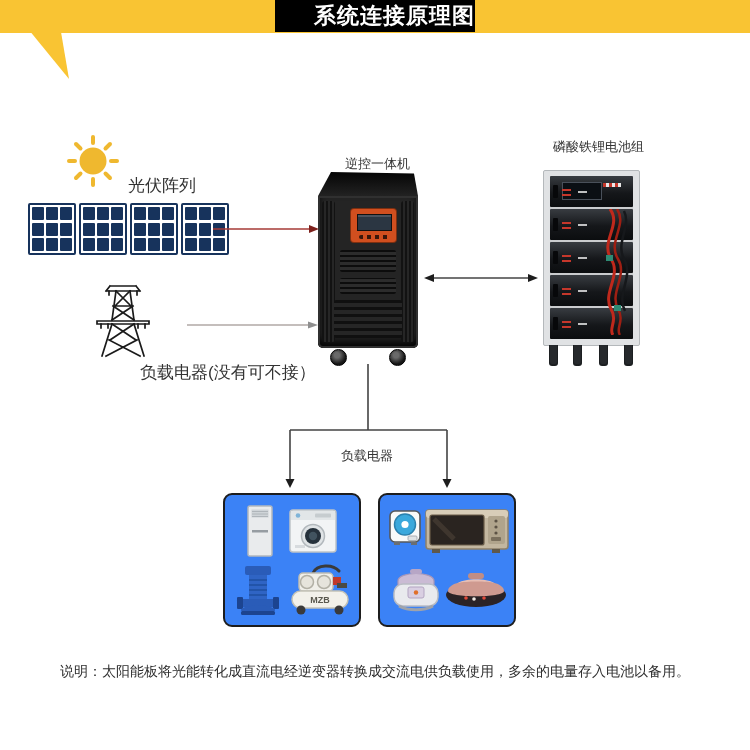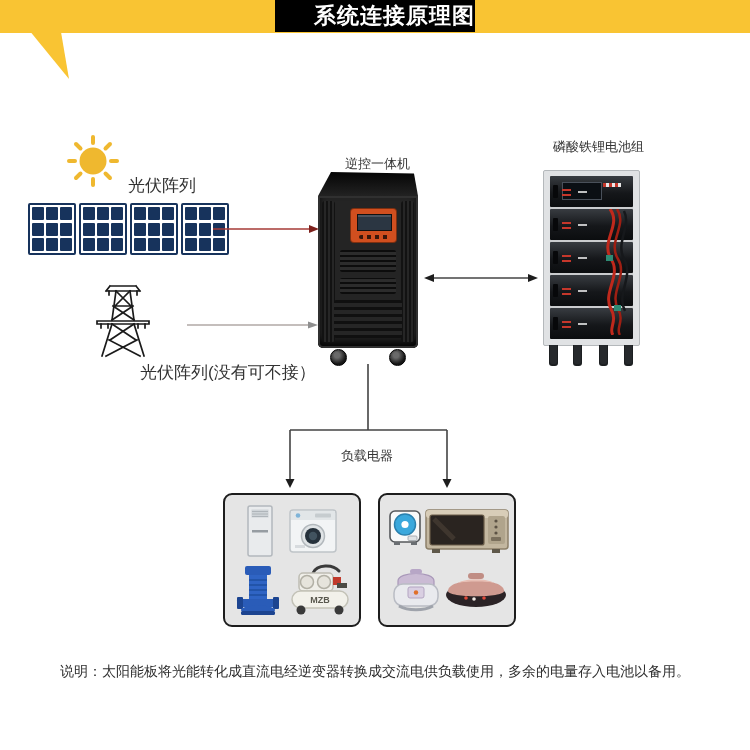--- a/index.html
+++ b/index.html
@@ -80,21 +80,21 @@
     background:repeating-linear-gradient(90deg,#c5372b 0 3px,#e8e8e8 3px 6px);}
   .bat-cables{position:absolute;right:7px;top:38px;}
   .bat-leg{position:absolute;bottom:-19px;width:7px;height:19px;background:#26292c;
     border-radius:0 0 2px 2px;box-shadow:0 1px 0 1px #1c1f21;}
   .bat-leg.g1{left:6px;}.bat-leg.g2{left:30px;}.bat-leg.g3{left:56px;}.bat-leg.g4{left:81px;}
 
   
   .wires{position:absolute;left:0;top:0;pointer-events:none;}
 
   
-  .load-box{position:absolute;width:134px;height:130px;background:#e5e5e5;border:2px solid #1d1d1d;border-radius:9px;}
+  .load-box{position:absolute;width:134px;height:130px;background:#3b82f6;border:2px solid #1d1d1d;border-radius:9px;}
   .load-box.left{left:223px;top:493px;}
   .load-box.right{left:378px;top:493px;}
   .appl{position:absolute;}
 
   
   .note{position:absolute;left:0;top:663px;width:750px;text-align:center;
     font-size:14px;color:#2e2e2e;}
 </style>
 </head>
 <body>
@@ -174,21 +174,21 @@
       <path d="M17 4 H43 M13 9 H47 M17 4 L13 9 M43 4 L47 9"></path>
       <path d="M16 9 v4 M44 9 v4"></path>
       <path d="M23 9 L19 38 M37 9 L41 38"></path>
       <path d="M23 9 L38 24 M37 9 L22 24 M21 24 H39 M20 24 L41 38 M40 24 L19 38"></path>
       <path d="M4 39 H56 M4 42 H56 M4 39 L4 42 M56 39 L56 42"></path>
       <path d="M8 42 v4 M15 42 v4 M45 42 v4 M52 42 v4"></path>
       <path d="M19 42 L9 74 M41 42 L51 74"></path>
       <path d="M19 42 L43 58 M41 42 L17 58 M16 58 L47 74 M44 58 L13 74"></path>
     </g>
   </svg>
-  <div class="lbl lbl-grid">光伏阵列(没有可不接）</div>
+  <div class="lbl lbl-grid">负载电器(没有可不接）</div>
 
   <div class="lbl lbl-inv">逆控一体机</div>
   <div class="inverter">
     <div class="inv-top"></div>
     <div class="inv-front">
       <div class="inv-side left"></div>
       <div class="inv-side right"></div>
       <div class="inv-display">
         <div class="lcd"></div>
         <div class="btns"></div>

